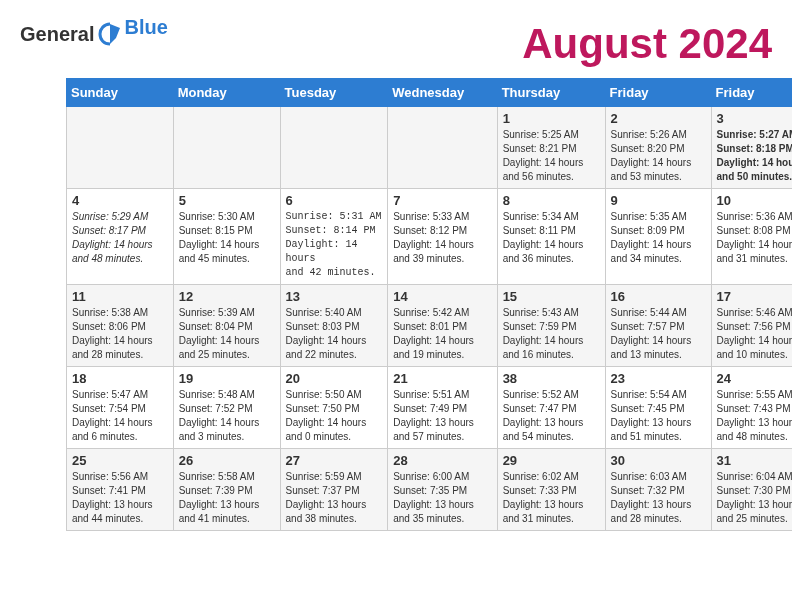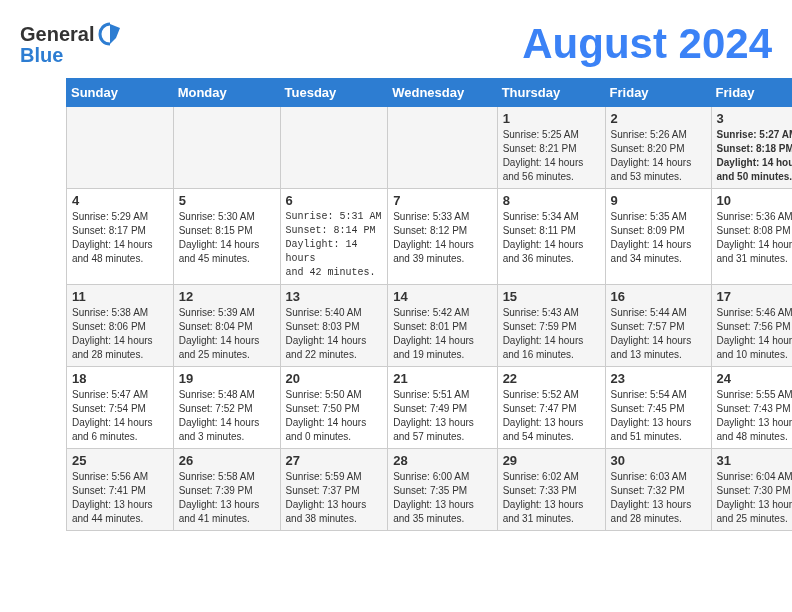--- a/index.html
+++ b/index.html
@@ -3,21 +3,21 @@
   <meta charset="utf-8">
   <style>
     * { box-sizing: border-box; margin: 0; padding: 0; }
     body { font-family: Arial, sans-serif; background: #fff; width: 792px; min-height: 612px; }
     .page { width: 792px; padding: 20px; }
     .header { display: flex; justify-content: space-between; align-items: flex-start; margin-bottom: 10px; }
     .logo { display: flex; align-items: center; }
     .logo-general { color: #333; }
     .logo-blue { color: #1a6bbf; }
     .title-section { text-align: right; }
-    .month-title { font-size: 42px; font-weight: bold; color: #3b82f6; }
+    .month-title { font-size: 42px; font-weight: bold; color: #be185d; }
     .location { font-size: 16px; color: #555; }
     .calendar { width: 100%; border-collapse: collapse; margin-left: 46px; }
     .calendar th {
       background-color: #2d7dd2;
       color: #fff;
       padding: 6px 4px;
       text-align: left;
       font-size: 13px;
       border: 1px solid #2d7dd2;
     }
@@ -35,21 +35,21 @@
     .day-num { font-size: 13px; font-weight: bold; margin-bottom: 2px; }
     .day-info { font-size: 10px; line-height: 1.4; }
     .empty { background: #f5f5f5 !important; }
   </style>
 </head>
 <body>
 <div class="page">
 
 <div class="header">
   <div class="logo">
-    <div style="display:flex;flex-direction:column;align-items:flex-start;">
+    <div style="display:flex;flex-direction:row;align-items:flex-start;">
       <div style="display:flex;align-items:center;">
         <span class="logo-general" style="font-size:20px;font-weight:bold;color:#333;">General</span>
         <svg width="28" height="28" viewBox="0 0 28 28" style="margin-left:2px;">
           <path d="M14 4 C8 4 4 9 4 14 C4 20 8 24 14 24" fill="none" stroke="#2d7dd2" stroke-width="3"></path>
           <path d="M14 4 L24 8 L20 18 L14 24" fill="#2d7dd2"></path>
         </svg>
       </div>
       <span class="logo-blue" style="font-size:20px;font-weight:bold;color:#2d7dd2;margin-top:-4px;">Blue</span>
     </div>
   </div>
@@ -94,21 +94,21 @@
             <div class="day-num">3</div>
             <div class="day-info" style="white-space: pre-line; font-weight: bold;">Sunrise: 5:27 AM
 Sunset: 8:18 PM
 Daylight: 14 hours
 and 50 minutes.</div>
           </td>
         </tr>
         <tr>
           <td>
             <div class="day-num">4</div>
-            <div class="day-info" style="white-space: pre-line;">Sunrise: 5:29 AM
+            <div class="day-info" style="white-space: pre-line; font-style: italic;">Sunrise: 5:29 AM
 Sunset: 8:17 PM
 Daylight: 14 hours
 and 48 minutes.</div>
           </td>
           <td>
             <div class="day-num">5</div>
             <div class="day-info" style="white-space: pre-line;">Sunrise: 5:30 AM
 Sunset: 8:15 PM
 Daylight: 14 hours
 and 45 minutes.</div>
@@ -223,21 +223,21 @@
 and 0 minutes.</div>
           </td>
           <td>
             <div class="day-num">21</div>
             <div class="day-info" style="white-space: pre-line;">Sunrise: 5:51 AM
 Sunset: 7:49 PM
 Daylight: 13 hours
 and 57 minutes.</div>
           </td>
           <td>
-            <div class="day-num">22</div>
+            <div class="day-num">38</div>
             <div class="day-info" style="white-space: pre-line;">Sunrise: 5:52 AM
 Sunset: 7:47 PM
 Daylight: 13 hours
 and 54 minutes.</div>
           </td>
           <td>
             <div class="day-num">23</div>
             <div class="day-info" style="white-space: pre-line;">Sunrise: 5:54 AM
 Sunset: 7:45 PM
 Daylight: 13 hours

